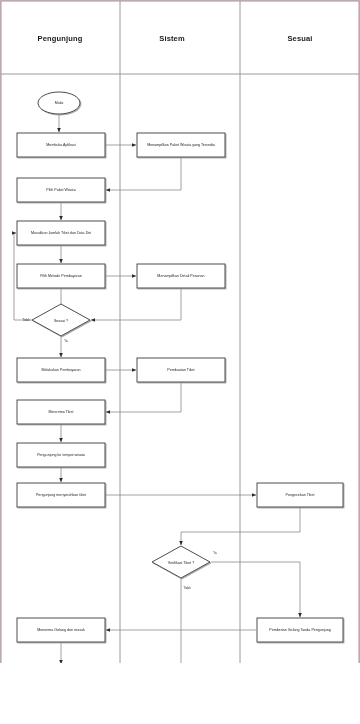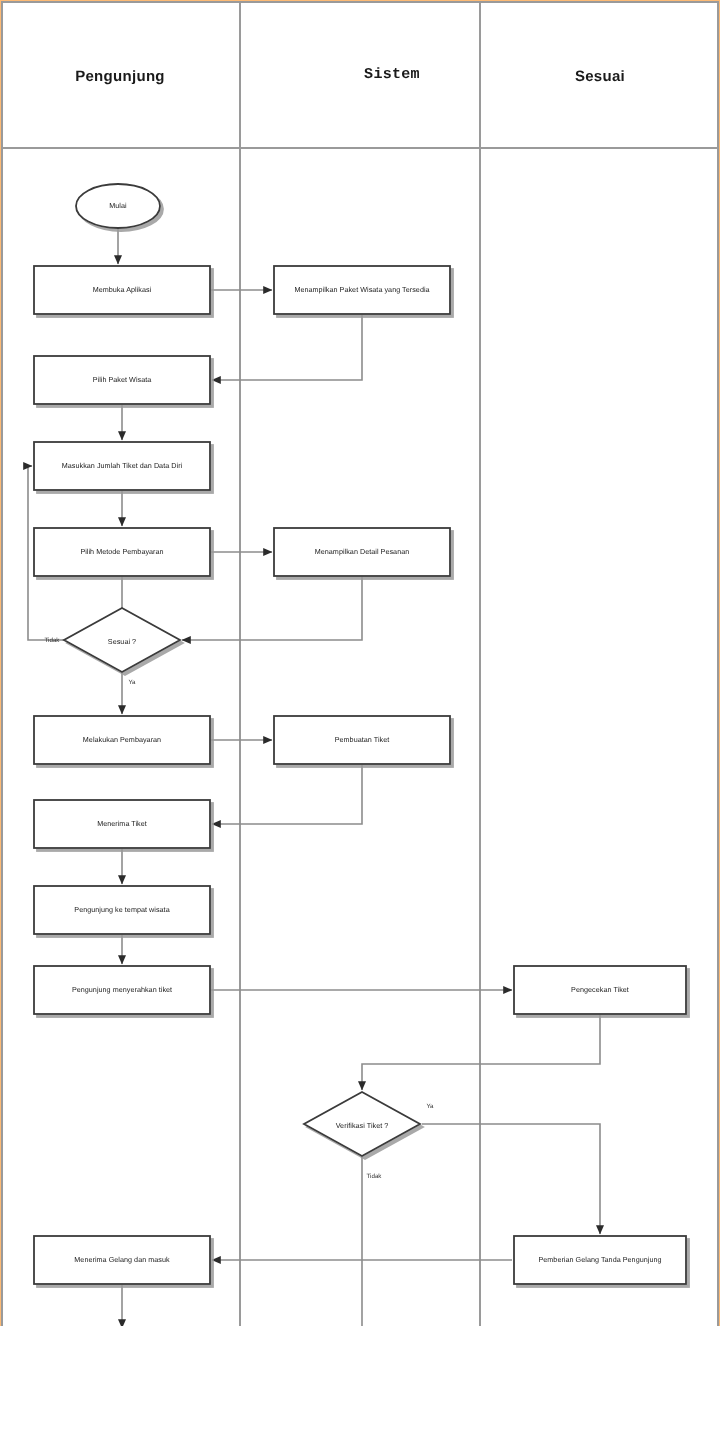--- a/index.html
+++ b/index.html
@@ -8,21 +8,21 @@
     padding: 0;
     background: #ffffff;
   }
   body {
     font-family: "Liberation Sans", sans-serif;
   }
   #canvas {
     position: relative;
     width: 360px;
     height: 663px;
-    background: #fdba74;
+    background: #f9a8d4;
     overflow: hidden;
   }
   #canvas svg {
     position: absolute;
     left: 0;
     top: 0;
     width: 360px;
     height: 724px;
   }
   .lane-title {
@@ -148,21 +148,21 @@
       <path d="M181,546 L210,562 L181,578 L152,562 Z" fill="#ffffff" stroke="#3a3a3a" stroke-width="0.9"></path>
 
       <rect x="257" y="618" width="86" height="24" fill="#ffffff" stroke="#3a3a3a" stroke-width="0.9"></rect>
       <rect x="17" y="618" width="88" height="24" fill="#ffffff" stroke="#3a3a3a" stroke-width="0.9"></rect>
 
       <ellipse cx="61" cy="676" rx="21" ry="11" fill="#ffffff" stroke="#3a3a3a" stroke-width="0.9"></ellipse>
     </g>
   </svg>
 
   <div class="lane-title" style="left:60px; top:38px;">Pengunjung</div>
-  <div class="lane-title" style="left:196px; top:38px;font-family:Liberation Mono, monospace;">Sistem</div>
+  <div class="lane-title" style="left:172px; top:38px;">Sistem</div>
   <div class="lane-title" style="left:300px; top:38px;">Sesuai</div>
 
   <div class="node-label" style="left:59px; top:103px;">Mulai</div>
   <div class="node-label" style="left:61px; top:145px;">Membuka Aplikasi</div>
   <div class="node-label" style="left:181px; top:145px;">Menampilkan Paket Wisata yang Tersedia</div>
   <div class="node-label" style="left:61px; top:190px;">Pilih Paket Wisata</div>
   <div class="node-label" style="left:61px; top:233px;">Masukkan Jumlah Tiket dan Data Diri</div>
   <div class="node-label" style="left:61px; top:276px;">Pilih Metode Pembayaran</div>
   <div class="node-label" style="left:181px; top:276px;">Menampilkan Detail Pesanan</div>
   <div class="node-label" style="left:61px; top:321px;">Sesuai ?</div>

